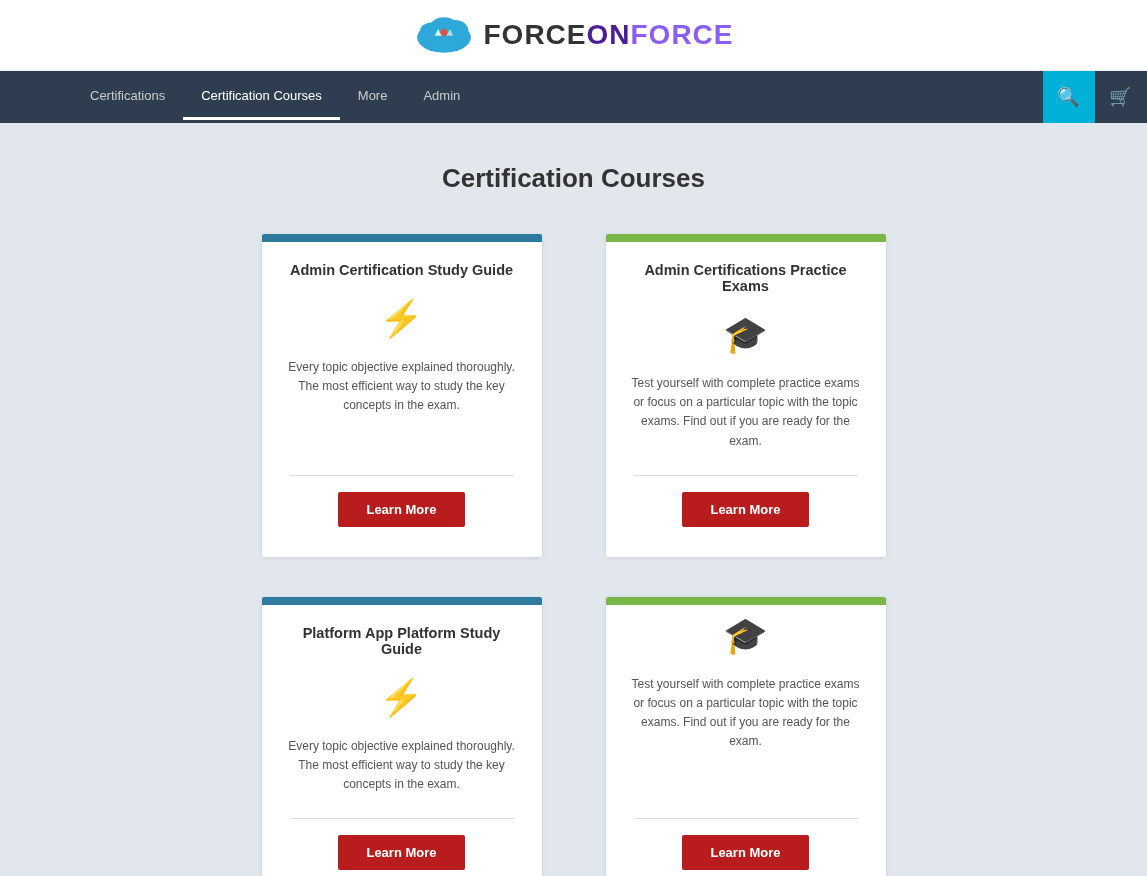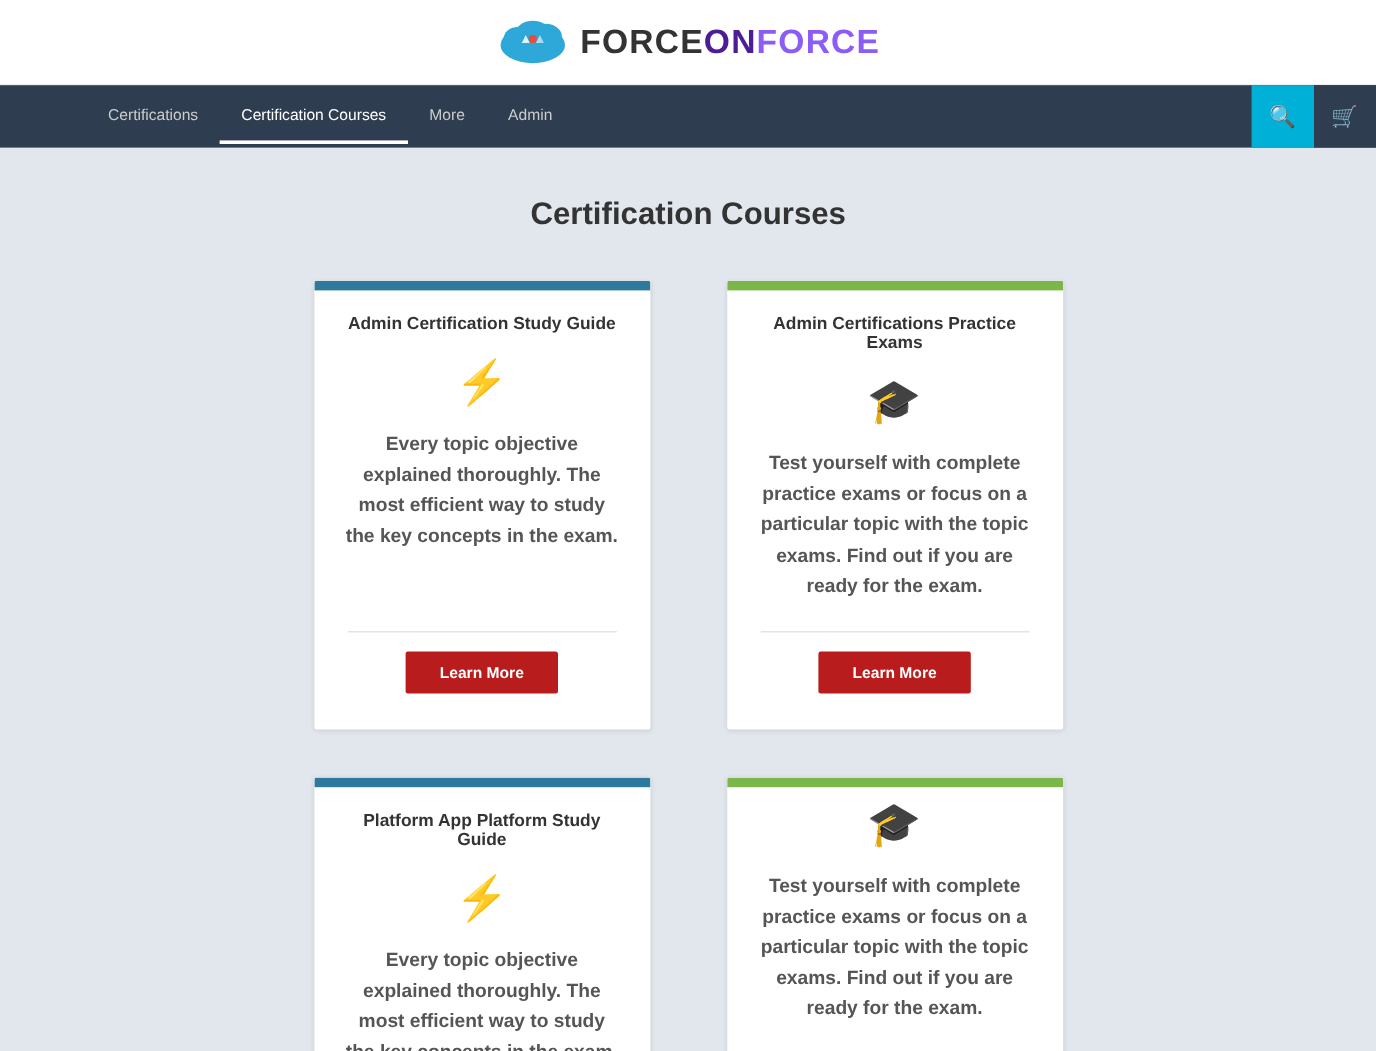--- a/index.html
+++ b/index.html
@@ -129,27 +129,26 @@
       color: #333;
       text-align: center;
       padding: 20px 20px 10px;
     }
     .card-icon {
       font-size: 36px;
       margin: 10px 0;
       color: #222;
     }
     .card-desc {
-      font-size: 16px;
+      font-size: 12px;
       color: #555;
       text-align: center;
       padding: 8px 24px;
       line-height: 1.6;
       flex: 1;
-      font-weight: bold;
     }
     .card-divider {
       width: 80%;
       border: none;
       border-top: 1px solid #ddd;
       margin: 16px 0;
     }
     .card-btn {
       background: #b91c1c;
       color: #fff;

